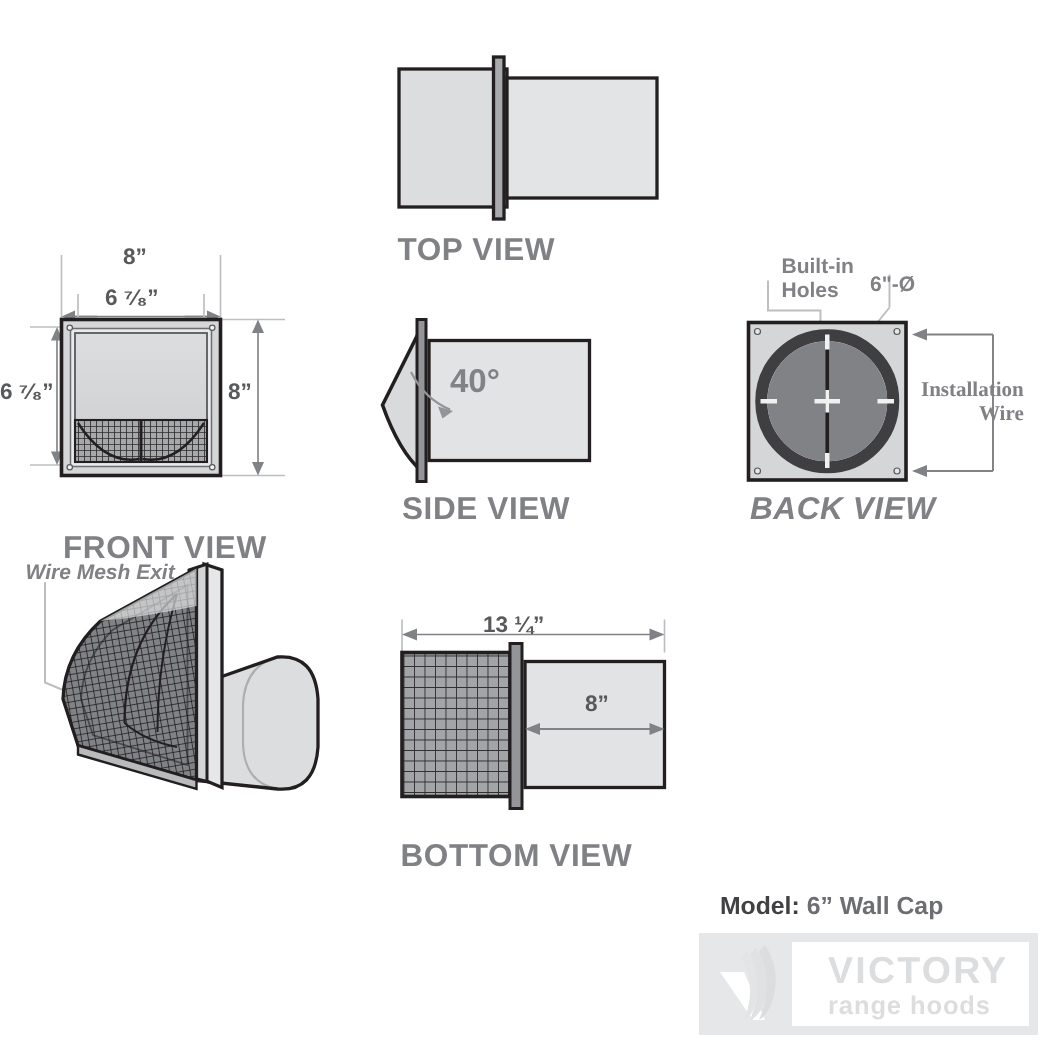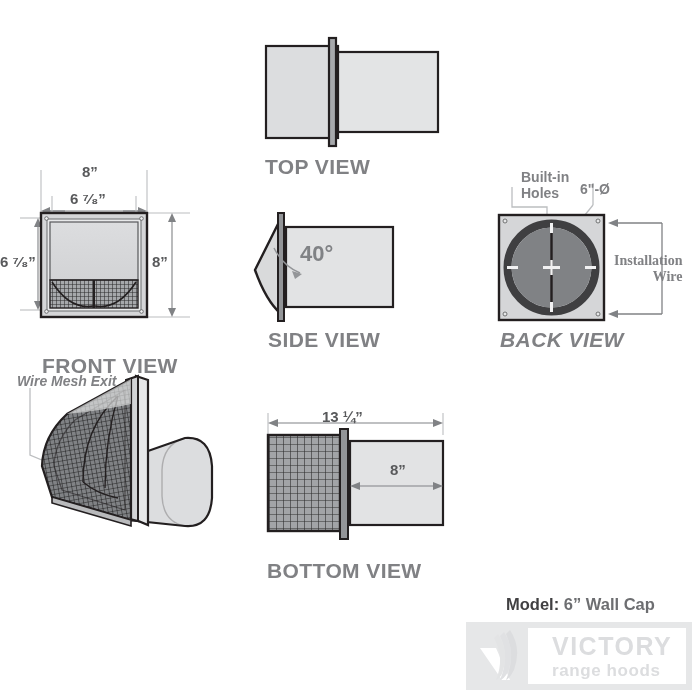--- a/index.html
+++ b/index.html
@@ -6,21 +6,21 @@
   body{width:700px;height:700px;position:relative;overflow:hidden;
        font-family:"Liberation Sans", sans-serif;}
   .stage{position:absolute;left:0;top:0;width:700px;height:700px;}
   .view-label{position:absolute;font-weight:bold;font-size:21px;color:#808184;
               letter-spacing:0.4px;white-space:nowrap;}
   .callout{position:absolute;font-weight:bold;font-size:14px;color:#808184;
            white-space:nowrap;line-height:16px;}
   .dim-text{position:absolute;font-weight:bold;font-size:15px;color:#58595b;
             white-space:nowrap;}
   .model-text{position:absolute;left:480px;top:595px;font-weight:bold;
-              font-size:16.5px;color:#6d6e71;white-space:nowrap;margin-left:26px;}
+              font-size:16.5px;color:#6d6e71;white-space:nowrap;}
   .model-text .mk{color:#414042;}
   .logo-wrap{position:absolute;left:466px;top:622px;width:272px;height:68px;}
   svg{display:block;}
   text{font-family:"Liberation Sans", sans-serif;}
 </style>
 </head>
 <body>
 
 <div class="stage">
 

